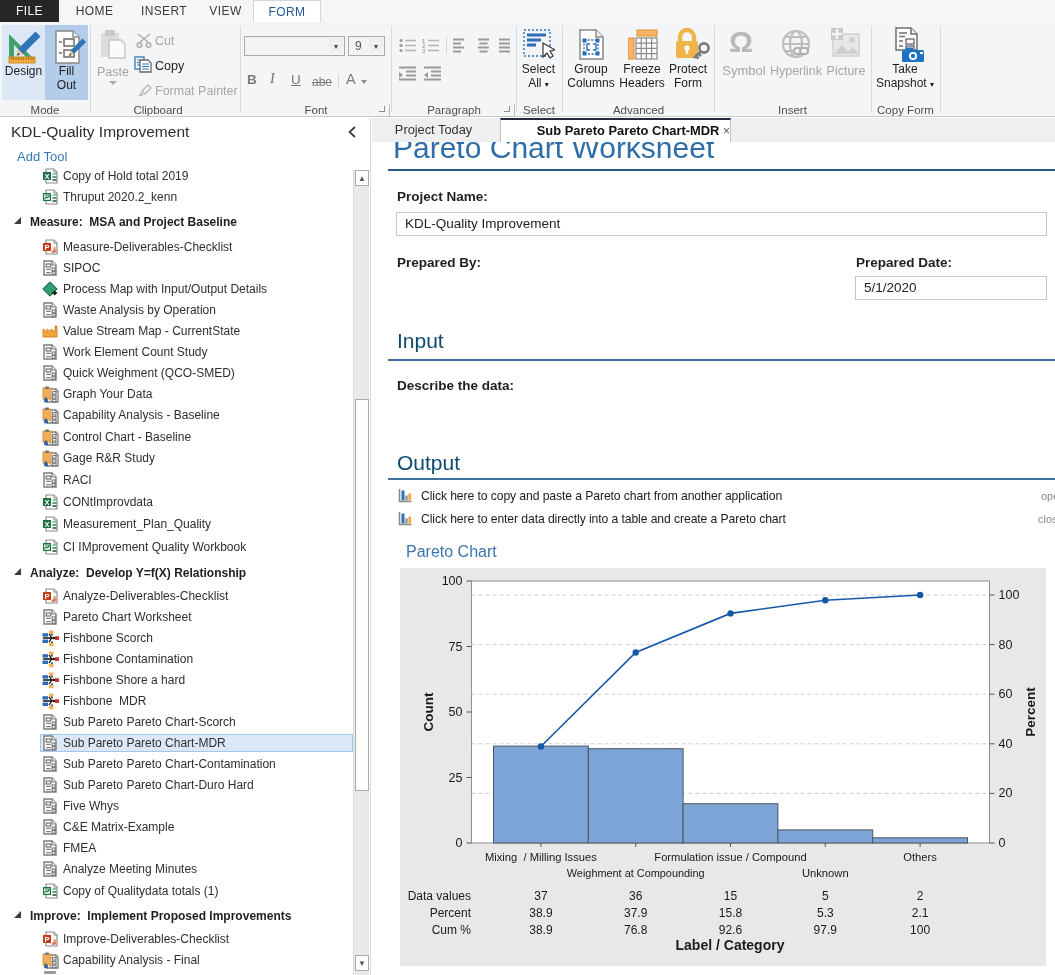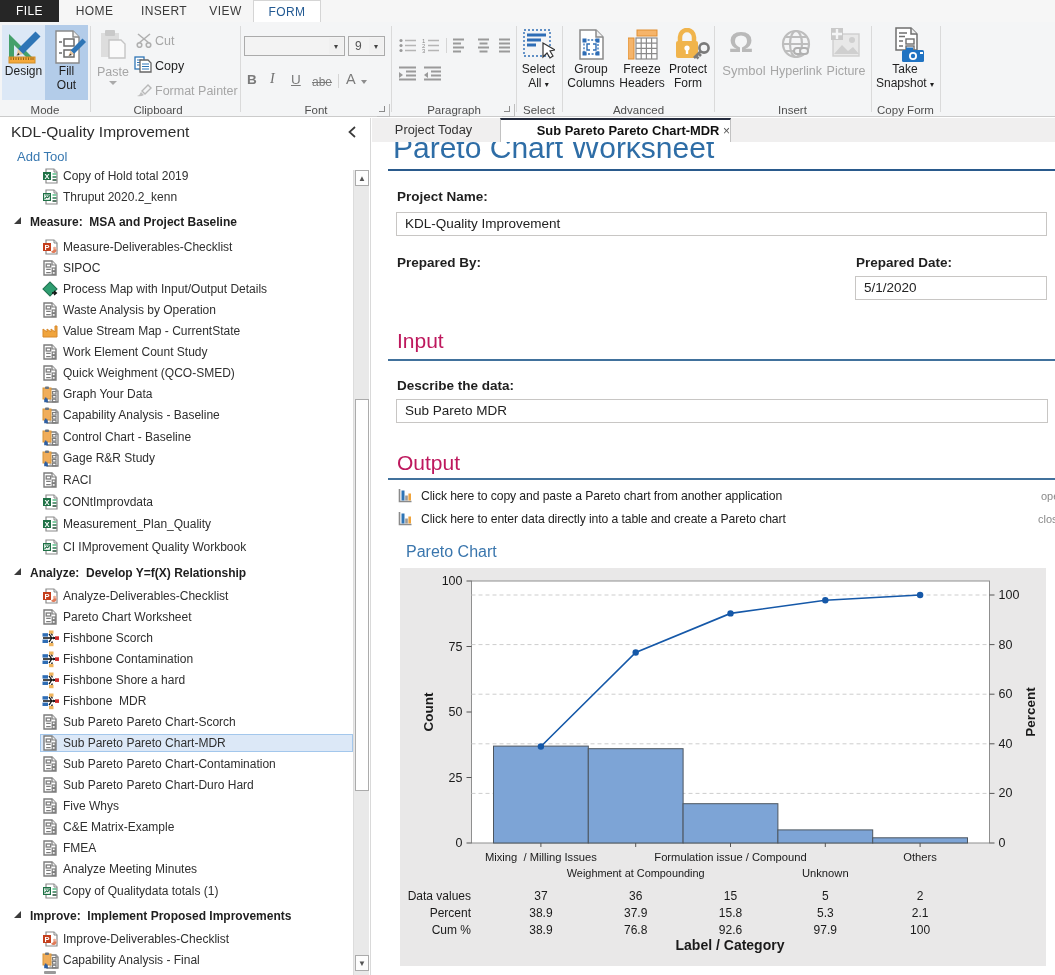--- a/index.html
+++ b/index.html
@@ -43,21 +43,21 @@
 #main{position:absolute;left:372px;top:118px;width:683px;height:857px;background:#fff}
 #doctabs{position:absolute;left:0;top:0;width:683px;height:24px;background:#f0efef}
 #dt1{position:absolute;left:8px;top:0;width:107px;height:24px;line-height:24px;text-align:center;font-size:12.8px;color:#333}
 #dt2{position:absolute;left:128px;top:0;width:231px;height:24px;background:#fff;border-left:1px solid #c2c2c2;border-right:1px solid #c2c2c2;border-top:2px solid #252c3e;line-height:21px;text-align:right;font-size:12.9px;font-weight:bold;color:#111}
 #dt2 .x{font-weight:normal;color:#555;font-size:12px}
 #content{position:absolute;left:0;top:24px;width:683px;height:833px;overflow:hidden}
 #title{position:absolute;left:21px;top:-11px;font-size:30px;color:#2e6da6}
 #titleline{position:absolute;left:16px;top:27px;width:667px;height:2px;background:#2a5a8c}
 .flabel{position:absolute;font-size:13.5px;font-weight:bold;color:#1f1f1f}
 .finput{position:absolute;height:24px;border:1px solid #c8c6c4;background:#fff;font-size:13.5px;color:#222;line-height:22px;padding-left:8px}
-.shead{position:absolute;font-size:21px;color:#be185d}
+.shead{position:absolute;font-size:21px;color:#0c4a6e}
 .sline{position:absolute;left:16px;width:667px;height:2px;background:#41719c}
 .clickrow{position:absolute;font-size:12.2px;letter-spacing:-0.1px;color:#1d1d1d}
 .opec{position:absolute;font-size:11px;color:#8a8a8a}
 #pclabel{position:absolute;left:34px;top:401px;font-size:16px;color:#3a76ad}
 </style></head><body>
 <div id="app">
 <div id="tabstrip">
       <div class="ttab" id="tfile">FILE</div>
       <div class="ttab" style="left:59px;width:71px">HOME</div>
       <div class="ttab" style="left:130px;width:68px">INSERT</div>
@@ -559,21 +559,20 @@
         <div id="title">Pareto Chart Worksheet</div>
         <div id="titleline"></div>
         <div class="flabel" style="left:25px;top:47px">Project Name:</div>
         <div class="finput" style="left:24px;top:70px;width:651px">KDL-Quality Improvement</div>
         <div class="flabel" style="left:25px;top:113px">Prepared By:</div>
         <div class="flabel" style="left:484px;top:113px">Prepared Date:</div>
         <div class="finput" style="left:483px;top:134px;width:192px">5/1/2020</div>
         <div class="shead" style="left:25px;top:187px">Input</div>
         <div class="sline" style="top:217px"></div>
         <div class="flabel" style="left:25px;top:236px">Describe the data:</div>
-        <div class="finput" style="left:24px;top:257px;width:652px">Sub Pareto MDR</div>
         <div class="shead" style="left:25px;top:309px">Output</div>
         <div class="sline" style="top:336px"></div>
         <svg class="abs" style="left:26px;top:347px" width="14" height="15" viewBox="0 0 14 15">
           <path d="M1.5 0 v12.5 h12" stroke="#8a8a8a" stroke-width="1.6" fill="none"></path>
           <rect x="3.5" y="1.5" width="3" height="10" fill="#2e75b6"></rect>
           <rect x="7.2" y="6.5" width="2.6" height="5" fill="#9a9a9a"></rect>
           <rect x="10.4" y="4.5" width="2.6" height="7" fill="#f0a43c"></rect>
         </svg>
         <div class="clickrow" style="left:49px;top:347px">Click here to copy and paste a Pareto chart from another application</div>
         <svg class="abs" style="left:26px;top:370px" width="14" height="15" viewBox="0 0 14 15">

